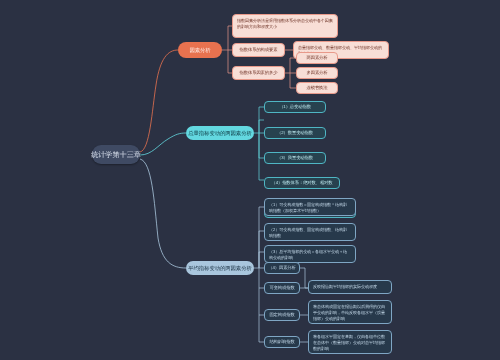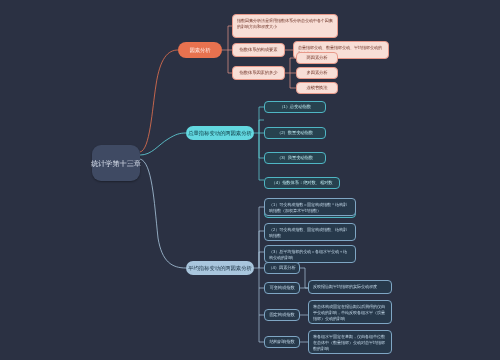--- a/index.html
+++ b/index.html
@@ -111,21 +111,21 @@
     <path d="M305 288 L 305 288" stroke="#a9c6dd" stroke-width="0.7" fill="none"></path>
     <path d="M259 268 L 259 288 L 264 288" stroke="#a9c6dd" stroke-width="0.7" fill="none"></path>
     <path d="M259 288 L 259 315 L 264 315" stroke="#a9c6dd" stroke-width="0.7" fill="none"></path>
     <path d="M259 315 L 259 342 L 264 342" stroke="#a9c6dd" stroke-width="0.7" fill="none"></path>
 
     <path d="M300 288 L 308 288" stroke="#a9c6dd" stroke-width="0.7" fill="none"></path>
     <path d="M300 315 L 308 315" stroke="#a9c6dd" stroke-width="0.7" fill="none"></path>
     <path d="M300 342 L 308 342" stroke="#a9c6dd" stroke-width="0.7" fill="none"></path>
   </svg>
 
-  <div class="node root" style="left:92px;top:145px;width:48px;height:36px;">
+  <div class="node root" style="left:92px;top:145px;width:48px;height:19px;">
     <span>统计学第十三章</span>
   </div>
 
   <div class="node branch orange" style="left:178px;top:42px;width:44px;height:16px;">
     <span>因素分析</span>
   </div>
 
   <div class="node detail orange" style="left:232px;top:14px;width:106px;height:24px;">
     <span>指数因素分析法是采用指数体系分析总变动中各个因素的影响方向和程度大小</span>
   </div>

